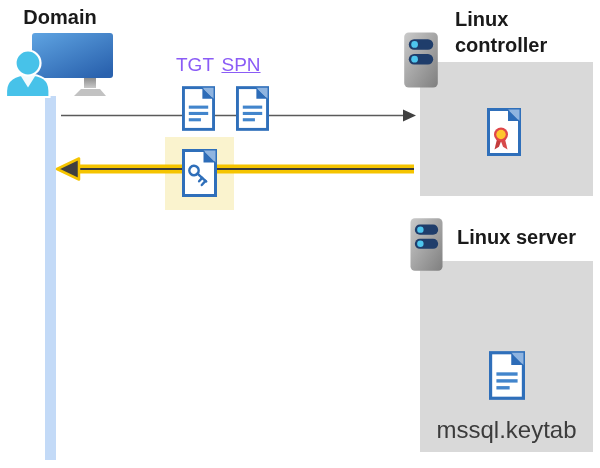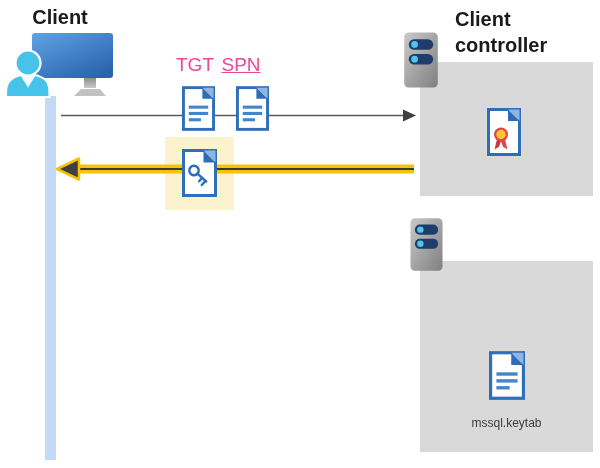--- a/index.html
+++ b/index.html
@@ -5,22 +5,22 @@
   html,body{margin:0;padding:0;background:#fff;}
   .canvas{
     position:relative;width:600px;height:468px;background:#fff;overflow:hidden;
     font-family:"Liberation Sans",sans-serif;
   }
   .abs{position:absolute;}
   .box{background:var(--box-gray,#D9D9D9);}
   .highlight{background:var(--highlight,#FAF3CE);}
   .timeline{background:var(--timeline-blue,#C3DAF7);}
   .hdr{font-weight:bold;color:#1A1A1A;font-size:20px;line-height:1.3;}
-  .ticket-label{font-size:19px;color:#ec4899;text-align:center;}
-  .file-label{font-size:12px;color:#3C3C3C;text-align:center;}
+  .ticket-label{font-size:19px;color:#8b5cf6;text-align:center;}
+  .file-label{font-size:24px;color:#3C3C3C;text-align:center;}
   svg{display:block;}
   .arrow-layer{pointer-events:none;}
 </style>
 </head>
 <body>
 
 <div class="canvas">
 
   <div class="abs timeline" style="left:45px;top:96px;width:11px;height:364px;"></div>
 
@@ -35,21 +35,21 @@
       <line x1="61" y1="115.5" x2="403" y2="115.5" stroke="var(--line-gray,#5A5A5A)" stroke-width="1.7"></line>
       <polygon points="403,109.5 416,115.5 403,121.5" fill="#404040"></polygon>
     </g>
     <g>
       <line x1="74" y1="169" x2="414" y2="169" stroke="var(--arrow-yellow,#F5C400)" stroke-width="9"></line>
       <line x1="76" y1="169" x2="414" y2="169" stroke="#3A3A3A" stroke-width="2.2"></line>
       <polygon points="57,169 79,158.5 79,179.5" fill="var(--arrow-dark,#3F3F3F)" stroke="var(--arrow-yellow,#F5C400)" stroke-width="2.5" stroke-linejoin="round"></polygon>
     </g>
   </svg>
 
-  <div class="abs hdr" style="left:20px;top:4px;width:80px;text-align:center;">Client</div>
+  <div class="abs hdr" style="left:20px;top:4px;width:80px;text-align:center;">Domain</div>
 
   <div class="abs" style="left:3px;top:27px;">
     <svg width="115" height="72" viewBox="0 0 115 72">
       <defs>
         <linearGradient id="gmon" x1="0" y1="0" x2="0.8" y2="1">
           <stop offset="0" stop-color="#5FA4E2"></stop>
             <stop offset="1" stop-color="#2A62AE"></stop>
         </linearGradient>
         <linearGradient id="gneck" x1="0" y1="0" x2="0" y2="1">
           <stop offset="0" stop-color="#8E8E8E"></stop>
@@ -115,21 +115,21 @@
         </linearGradient>
       </defs>
       <rect x="0.5" y="0.5" width="33" height="54" rx="4.5" fill="url(#gsrv1)"></rect>
       <rect x="5" y="7" width="24" height="10.5" rx="5.2" fill="var(--server-bar-navy,#1F3D6B)"></rect>
       <circle cx="10.7" cy="12.2" r="3.3" fill="var(--server-dot-cyan,#4EC6EE)"></circle>
       <rect x="5" y="21.5" width="24" height="10.5" rx="5.2" fill="var(--server-bar-navy,#1F3D6B)"></rect>
       <circle cx="10.7" cy="26.7" r="3.3" fill="var(--server-dot-cyan,#4EC6EE)"></circle>
     </svg>
   </div>
 
-  <div class="abs hdr" style="left:455px;top:6px;width:125px;">Client controller</div>
+  <div class="abs hdr" style="left:455px;top:6px;width:125px;">Linux controller</div>
 
   <div class="abs" style="left:487px;top:108px;">
     <svg width="34" height="48" viewBox="0 0 34 48">
       <rect x="1.5" y="1.5" width="31" height="45" fill="#FFFFFF" stroke="var(--doc-blue,#2F6FBA)" stroke-width="3"></rect>
       <path d="M 21 1.5 L 32.5 1.5 L 32.5 13 Z" fill="var(--doc-fold-light,#8FB4E0)"></path>
       <path d="M 21 1.5 L 32.5 13 L 21 13 Z" fill="var(--doc-fold-dark,#2D6CB8)"></path>
       <path d="M 10.5 29 L 7.5 41.5 L 12 38.8 L 14.5 32 Z" fill="#C43C3C"></path>
       <path d="M 17.5 29 L 20.5 41.5 L 16 38.8 L 13.5 32 Z" fill="#D64A4A"></path>
       <circle cx="14" cy="26.5" r="7" fill="var(--cert-red,#DF4649)"></circle>
       <circle cx="14" cy="26.5" r="4.7" fill="var(--cert-gold,#FFC62E)"></circle>
@@ -145,20 +145,21 @@
         </linearGradient>
       </defs>
       <rect x="0.5" y="0.5" width="33" height="54" rx="4.5" fill="url(#gsrv2)"></rect>
       <rect x="5" y="7" width="24" height="10.5" rx="5.2" fill="var(--server-bar-navy,#1F3D6B)"></rect>
       <circle cx="10.7" cy="12.2" r="3.3" fill="var(--server-dot-cyan,#4EC6EE)"></circle>
       <rect x="5" y="21.5" width="24" height="10.5" rx="5.2" fill="var(--server-bar-navy,#1F3D6B)"></rect>
       <circle cx="10.7" cy="26.7" r="3.3" fill="var(--server-dot-cyan,#4EC6EE)"></circle>
     </svg>
   </div>
 
+  <div class="abs hdr" style="left:457px;top:224px;white-space:nowrap;">Linux server</div>
 
 
   <div class="abs" style="left:489px;top:351px;">
     <svg width="36" height="49" viewBox="0 0 34 46">
       <rect x="1.5" y="1.5" width="31" height="43" fill="#FFFFFF" stroke="var(--doc-blue,#2F6FBA)" stroke-width="3"></rect>
       <path d="M 21 1.5 L 32.5 1.5 L 32.5 13 Z" fill="var(--doc-fold-light,#8FB4E0)"></path>
       <path d="M 21 1.5 L 32.5 13 L 21 13 Z" fill="var(--doc-fold-dark,#2D6CB8)"></path>
       <rect x="7" y="20" width="20" height="3.2" fill="var(--doc-line-blue,#4285CC)"></rect>
       <rect x="7" y="26.5" width="20" height="3.2" fill="var(--doc-line-blue,#4285CC)"></rect>
       <rect x="7" y="33" width="12.5" height="3.2" fill="var(--doc-line-blue,#4285CC)"></rect>

